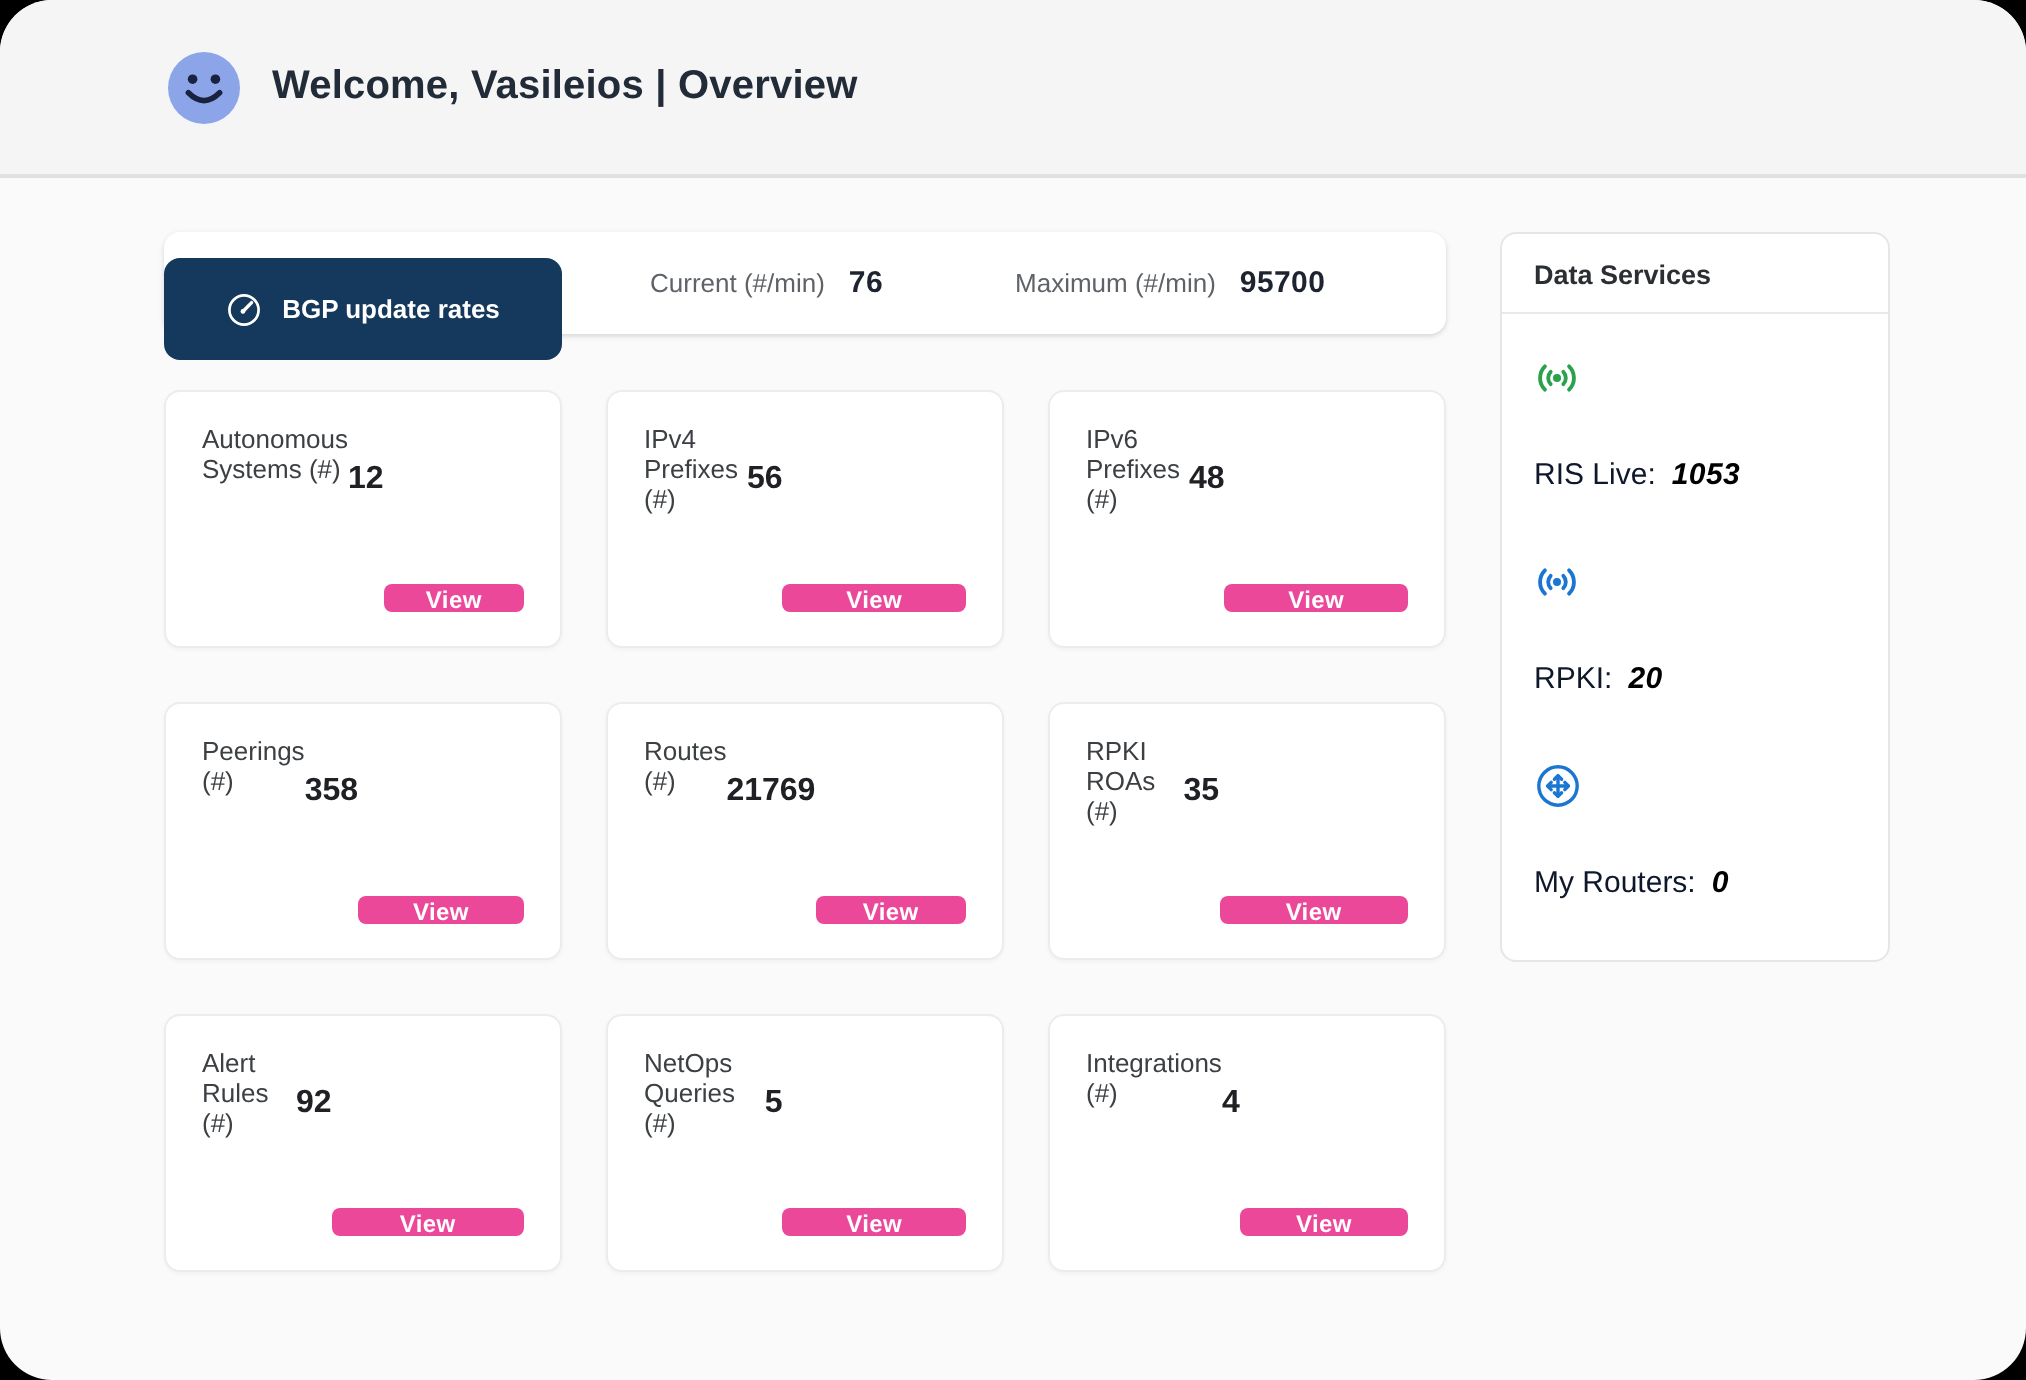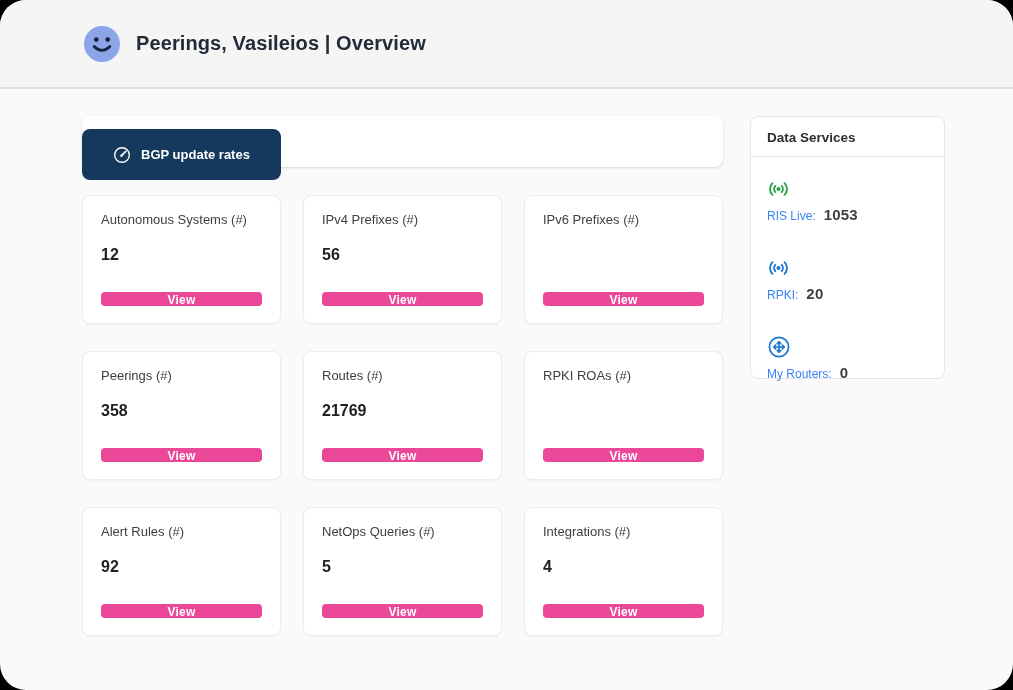--- a/index.html
+++ b/index.html
@@ -20,101 +20,113 @@
     display:flex;align-items:center;justify-content:center;gap:10px;font-size:13px;
     font-weight:700;cursor:pointer;flex:none;box-sizing:border-box;margin-top:26px;}
   .rates-metrics{flex:1;display:flex;align-items:center;padding:0 14px 0 44px;gap:66px;}
   .metric{display:flex;align-items:baseline;gap:12px;}
   .metric-label{font-size:13px;color:#5f6368;}
   .metric-value{font-size:15px;font-weight:700;color:#1d2430;letter-spacing:.2px;}
   
   .cards-grid{margin-top:28px;display:grid;grid-template-columns:repeat(3,199px);
     gap:27px 22px;}
   .card{background:#fff;border:1px solid #ececec;border-radius:8px;height:129px;
-    box-sizing:border-box;padding:16px 18px 17px;display:flex;flex-direction:column;
+    box-sizing:border-box;padding:16px 18px 17px;display:flex;flex-direction:row;
     box-shadow:0 1px 2px rgba(0,0,0,.04);}
   .card-title{font-size:13px;color:#3c4043;}
   .card-value{font-size:16px;font-weight:700;color:#202124;margin-top:19px;}
   .card-btn{margin-top:auto;height:14px;background:#ec4899;color:#fff;border:none;
     border-radius:4px;font-size:12px;font-weight:700;font-family:inherit;cursor:pointer;
     letter-spacing:.2px;width:100%;}
   
-  .ds-panel{width:195px;height:263px;background:#fff;border:1px solid #e6e6e6;
+  .ds-panel{width:195px;height:365px;background:#fff;border:1px solid #e6e6e6;
     border-radius:8px;box-sizing:border-box;flex:none;}
   .ds-header{padding:13px 16px 11px;font-size:13.5px;font-weight:700;color:#2b2f33;
     border-bottom:1px solid #e9e9e9;}
   .ds-items{padding:20px 16px 0;}
   .ds-item{margin-bottom:33px;}
   .ds-item .ds-icon{display:block;height:24px;margin-bottom:5px;}
   .ds-line{display:flex;align-items:baseline;gap:8px;}
-  .ds-label{font-size:12px;color:#3b82f6;}
-  .ds-value{font-size:15px;font-weight:700;color:#404040;letter-spacing:.2px;}
+  .ds-label{font-size:15px;color:#0f172a;margin-top:23px;}
+  .ds-value{font-size:15px;font-weight:700;color:#000000;letter-spacing:.2px;font-style:italic;}
 </style>
 </head>
 <body>
 
 <div class="page">
 
   <div class="header">
     <svg width="36" height="36" viewBox="0 0 36 36">
       <circle cx="18" cy="18" r="18" fill="#8ca5e9"></circle>
       <circle cx="12.3" cy="13.6" r="2.4" fill="#19233f"></circle>
       <circle cx="23.7" cy="13.6" r="2.4" fill="#19233f"></circle>
       <path d="M10.2 20.4 Q18 28.2 25.8 20.4" stroke="#19233f" stroke-width="2.8" fill="none" stroke-linecap="round"></path>
     </svg>
-    <div class="page-title">Peerings, Vasileios | Overview</div>
+    <div class="page-title">Welcome, Vasileios | Overview</div>
   </div>
 
   <div class="content">
     <div class="main-col">
 
       <div class="rates-bar">
         <div class="rates-tab">
           <svg width="18" height="18" viewBox="0 0 20 20">
             <circle cx="10" cy="10" r="8.1" fill="none" stroke="#fff" stroke-width="1.5"></circle>
             <circle cx="9.4" cy="10.8" r="1.3" fill="#fff"></circle>
             <path d="M9.4 10.8 L14.2 5.9" stroke="#fff" stroke-width="1.9" stroke-linecap="round"></path>
           </svg>
           <span>BGP update rates</span>
         </div>
+        <div class="rates-metrics">
+          <div class="metric">
+            <span class="metric-label">Current (#/min)</span>
+            <span class="metric-value">76</span>
+          </div>
+          <div class="metric">
+            <span class="metric-label">Maximum (#/min)</span>
+            <span class="metric-value">95700</span>
+          </div>
+        </div>
       </div>
 
       <div class="cards-grid">
 
         <div class="card">
           <div class="card-title">Autonomous Systems (#)</div>
           <div class="card-value">12</div>
           <button class="card-btn">View</button>
         </div>
 
         <div class="card">
           <div class="card-title">IPv4 Prefixes (#)</div>
           <div class="card-value">56</div>
           <button class="card-btn">View</button>
         </div>
 
         <div class="card">
           <div class="card-title">IPv6 Prefixes (#)</div>
+          <div class="card-value">48</div>
           <button class="card-btn">View</button>
         </div>
 
         <div class="card">
           <div class="card-title">Peerings (#)</div>
           <div class="card-value">358</div>
           <button class="card-btn">View</button>
         </div>
 
         <div class="card">
           <div class="card-title">Routes (#)</div>
           <div class="card-value">21769</div>
           <button class="card-btn">View</button>
         </div>
 
         <div class="card">
           <div class="card-title">RPKI ROAs (#)</div>
+          <div class="card-value">35</div>
           <button class="card-btn">View</button>
         </div>
 
         <div class="card">
           <div class="card-title">Alert Rules (#)</div>
           <div class="card-value">92</div>
           <button class="card-btn">View</button>
         </div>
 
         <div class="card">

